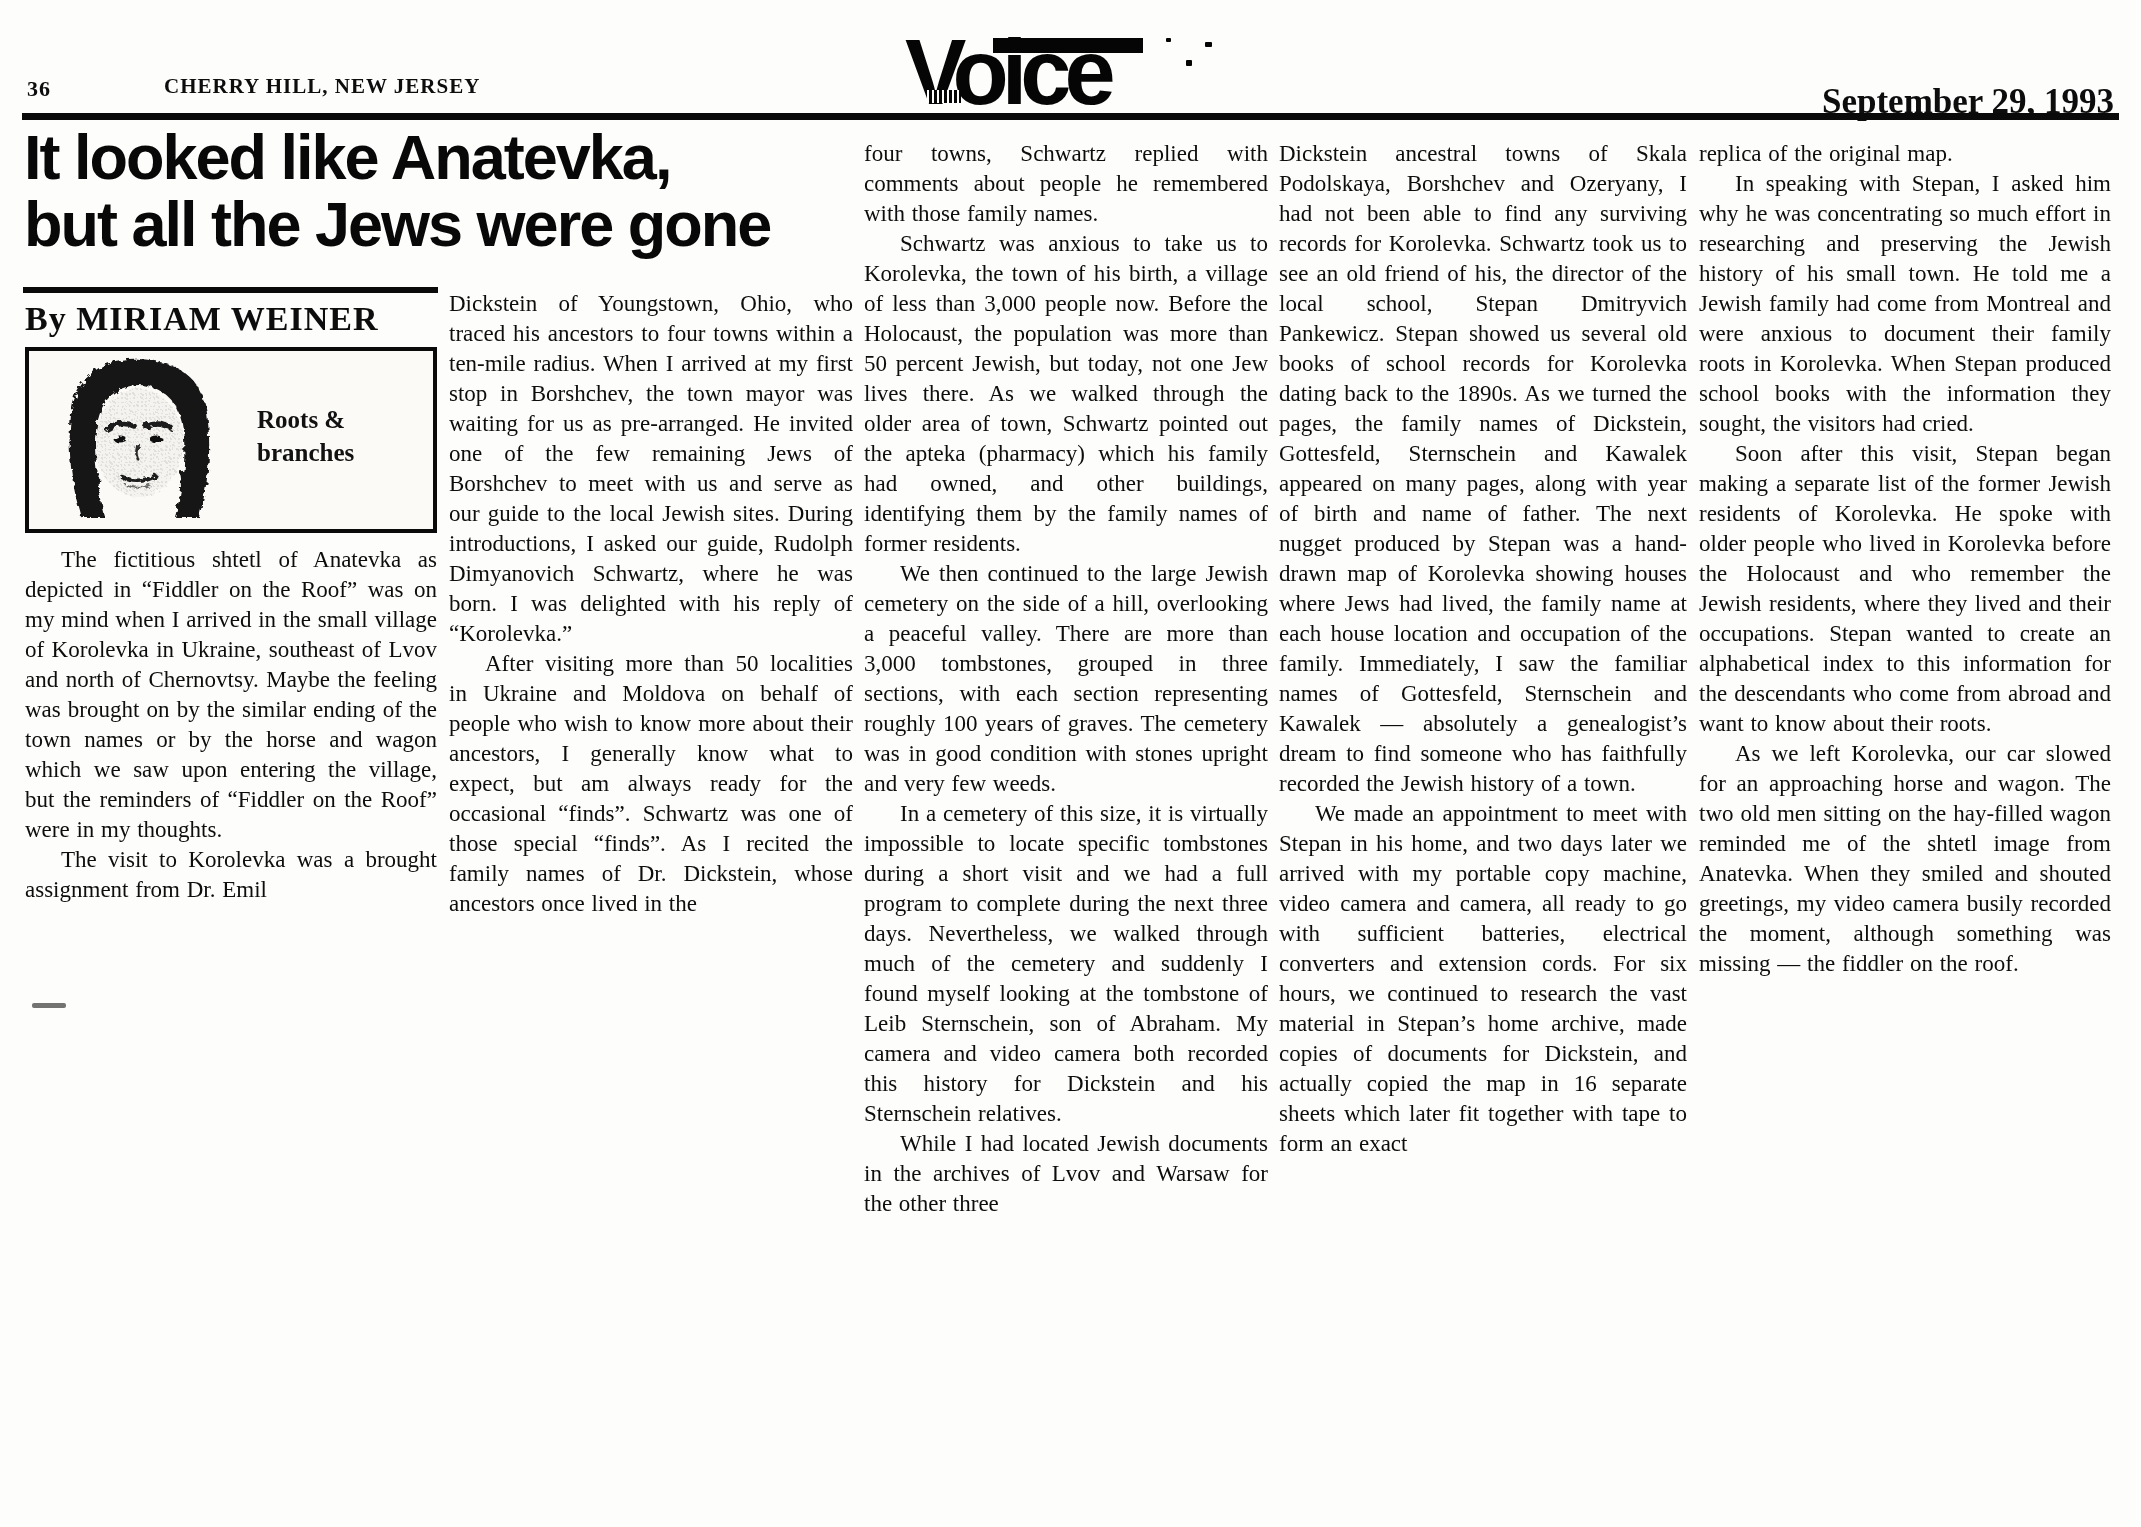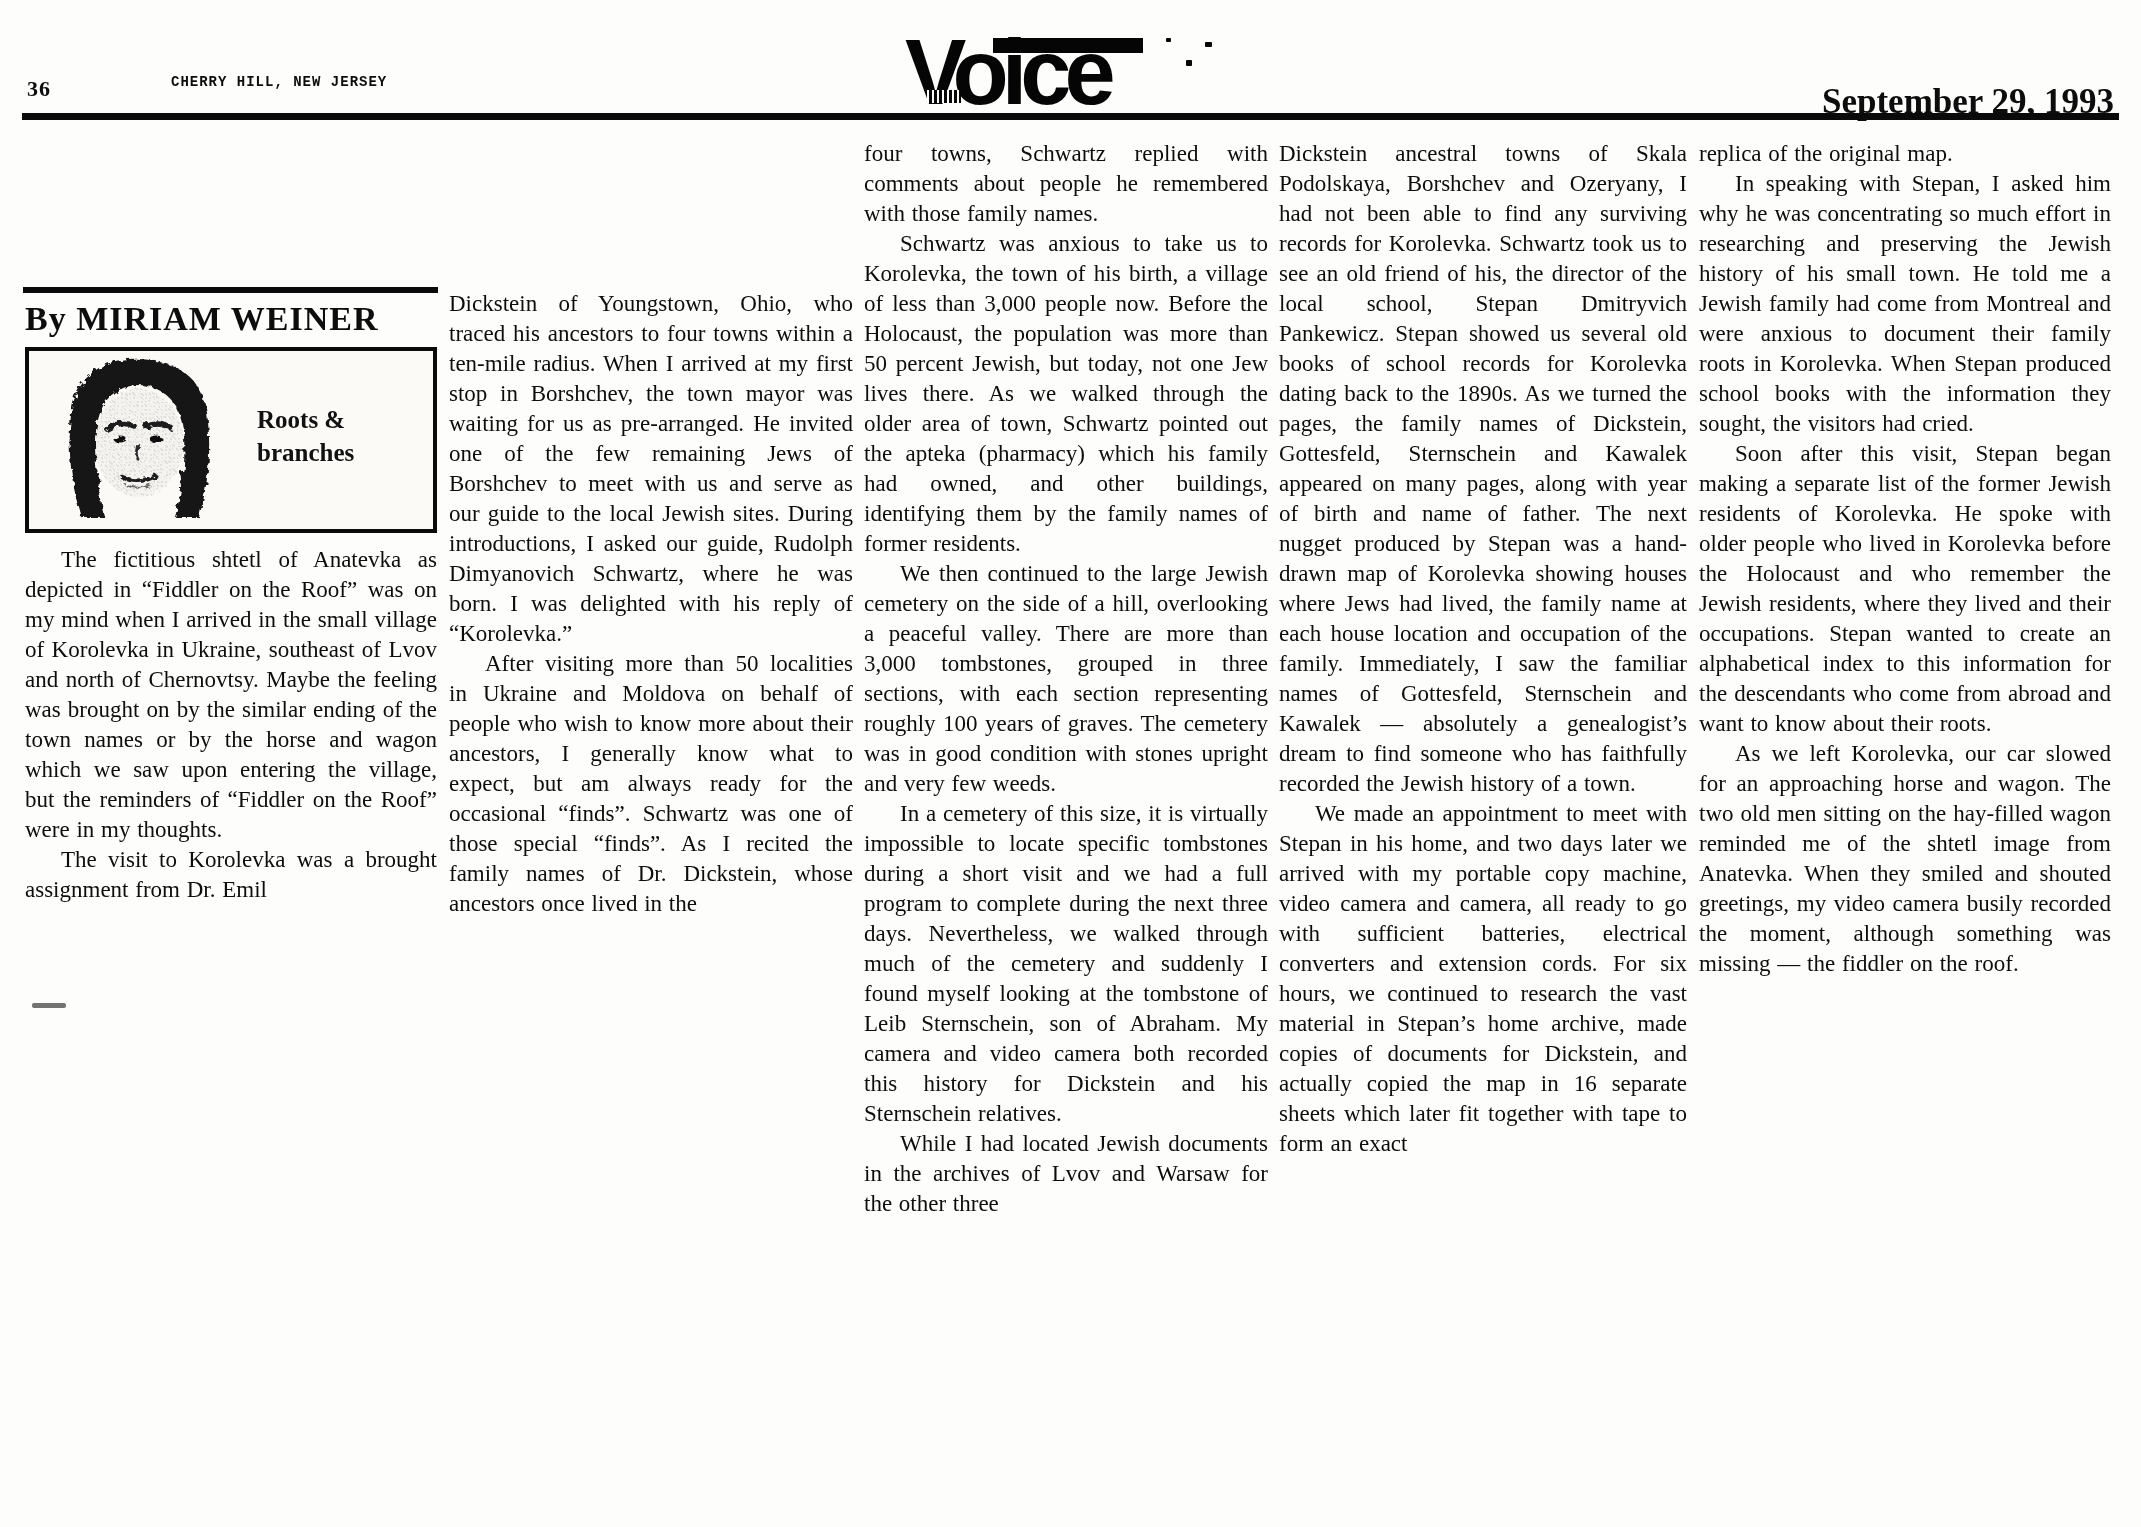--- a/index.html
+++ b/index.html
@@ -8,23 +8,23 @@
     background:#fdfdfb; color:#0d0d0d;
     font-family:"Liberation Serif", serif;
     overflow:hidden;
   }
   
   .page-num {
     position:absolute; left:27px; top:76px;
     font-size:22px; font-weight:bold; letter-spacing:1px;
   }
   .location {
-    position:absolute; left:171px; top:74px;
-    font-family:Liberation Mono, monospace;
-    font-size:14px; font-weight:bold; letter-spacing:1px;
+    position:absolute; left:164px; top:74px;
+    font-family:Liberation Serif, serif;
+    font-size:21px; font-weight:bold; letter-spacing:1px;
   }
   .masthead {
     position:absolute; left:905px; top:28px; width:290px; height:95px;
   }
   .masthead .logo-text {
     font-family:"Liberation Sans", sans-serif;
     font-weight:bold; font-size:92px; line-height:88px;
     letter-spacing:-7px; color:#050505;
   }
   .logo-bar { position:absolute; left:88px; top:10px; width:150px; height:15px; background:#050505; }
@@ -92,20 +92,24 @@
     <span class="logo-bar"></span>
     <span class="logo-stripes"></span>
   </div>
   <span class="logo-dot d1"></span>
   <span class="logo-dot d2"></span>
   <span class="logo-dot d3"></span>
 
   <span class="date">September 29, 1993</span>
   <div class="header-rule"></div>
 
+  <h1 class="headline">
+    <span>It looked like Anatevka,</span><br>
+    <span>but all the Jews were gone</span>
+  </h1>
 
   <div class="byline-rule"></div>
   <div class="byline">By MIRIAM WEINER</div>
 
   <div class="photo-box">
     <svg class="portrait" width="205" height="168" viewBox="0 0 205 168">
       <defs>
         <filter id="rough" x="-10%" y="-10%" width="120%" height="120%">
           <feTurbulence type="fractalNoise" baseFrequency="0.18" numOctaves="2" result="n"></feTurbulence>
           <feDisplacementMap in="SourceGraphic" in2="n" scale="7"></feDisplacementMap>

